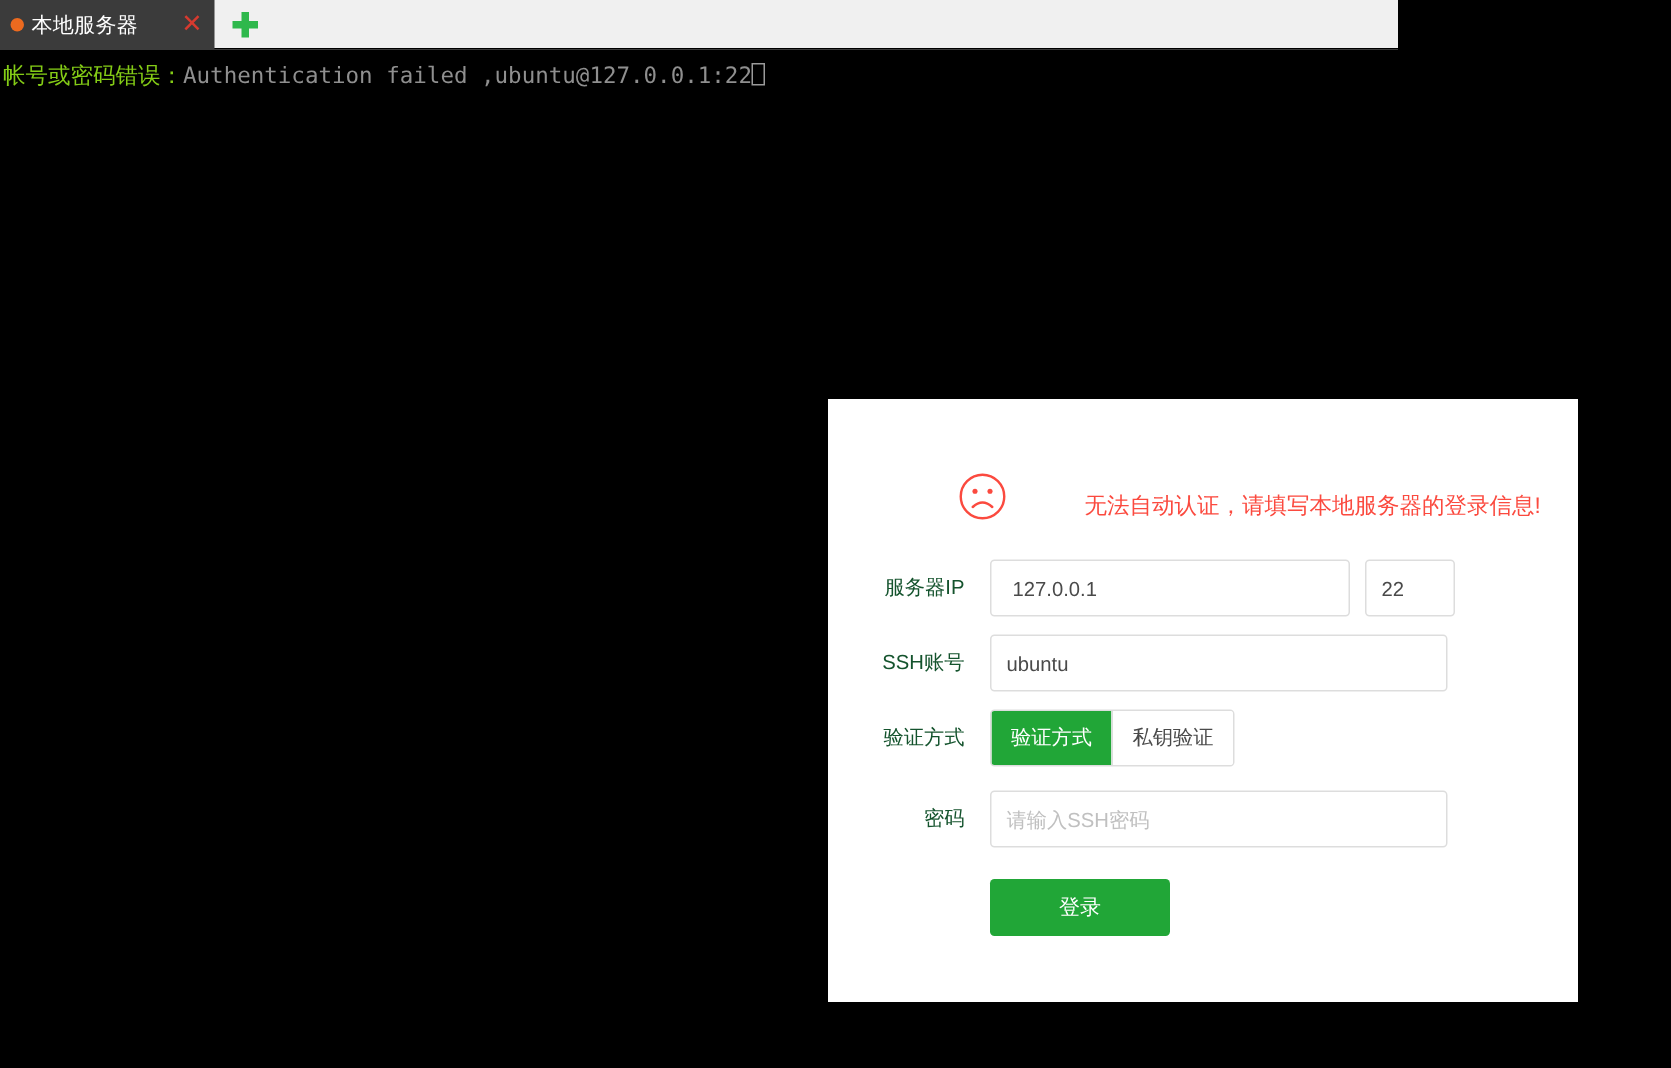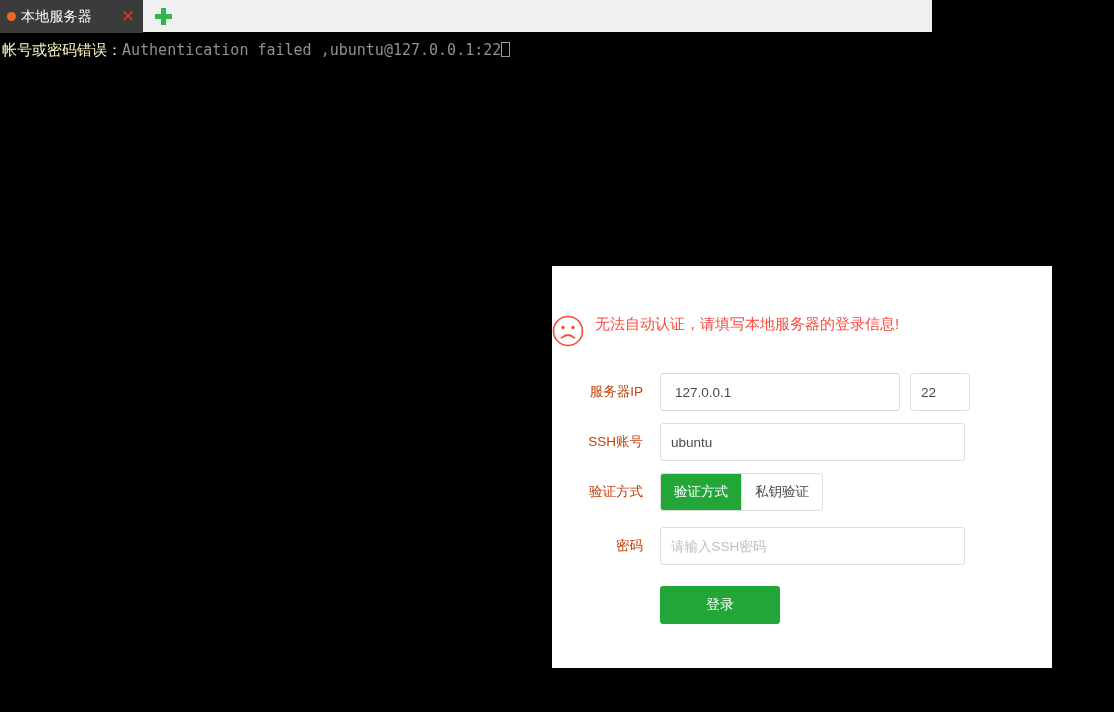--- a/index.html
+++ b/index.html
@@ -104,21 +104,21 @@
     background: #000000;
     padding: 6px 0 0 2px;
   }
   .term-line {
     font-family: "DejaVu Sans Mono", "Liberation Mono", monospace;
     font-size: 15px;
     line-height: 20px;
     white-space: pre;
     color: #b8b8b8;
   }
-  .term-cn { color: #fef9c3; }
+  .term-cn { color: #84cc16; }
   .term-msg { color: #8f8f8f; }
   .term-cursor {
     display: inline-block;
     width: 9px;
     height: 15px;
     vertical-align: -2px;
     border: 1px solid #9a9a9a;
     background: transparent;
   }
 
@@ -127,22 +127,24 @@
     position: absolute;
     left: 552px;
     top: 266px;
     width: 500px;
     height: 402px;
     background: #ffffff;
   }
 
   .alert-row {
     display: flex;
-    align-items: flex-start;
+    align-items: flex-end;
     margin-top: 49px;
+    padding-left: 87px;
+    gap: 41px;
   }
   .sad-icon {
     width: 32px;
     height: 32px;
     flex: 0 0 auto;
   }
   .alert-text {
     color: #fb4a3f;
     font-size: 15px;
     margin-left: 11px;
@@ -155,21 +157,21 @@
   .form-row {
     display: flex;
     align-items: center;
     margin-bottom: 12px;
   }
   .form-label {
     width: 108px;
     text-align: right;
     padding-right: 17px;
     font-size: 13.5px;
-    color: #c2410c;
+    color: #14532d;
     white-space: nowrap;
     flex: 0 0 auto;
   }
   .inp {
     height: 38px;
     border: 1px solid #dddddd;
     border-radius: 3px;
     background: #ffffff;
     font-size: 13.5px;
     color: #4a4a4a;

